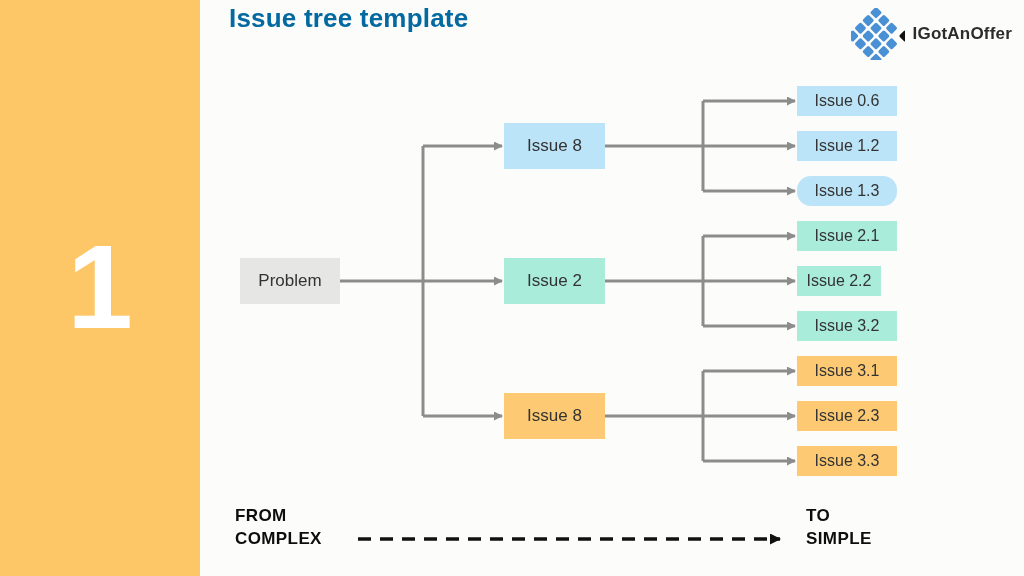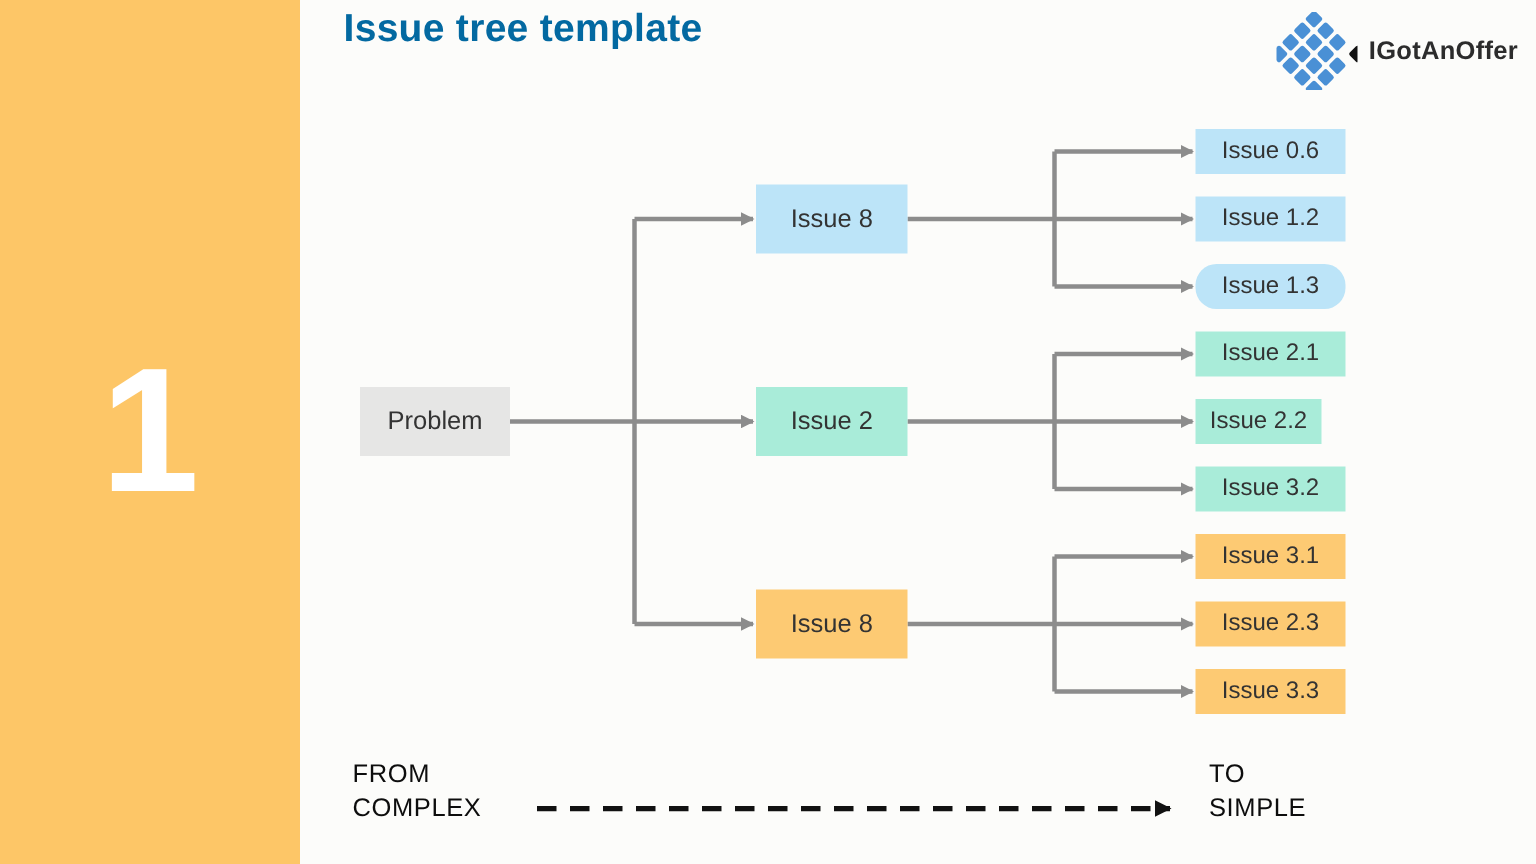--- a/index.html
+++ b/index.html
@@ -33,21 +33,21 @@
   svg.connector-layer{position:absolute;inset:0;width:1024px;height:576px;pointer-events:none;}
 
   .node{
     position:absolute;display:flex;align-items:center;justify-content:center;
     color:#333333;box-sizing:border-box;
   }
   .node.root,.node.branch{font-size:17px;}
   .node.leaf{font-size:16px;}
 
   .footer-label{
-    position:absolute;font-size:17px;font-weight:400;color:#0d0d0d;
+    position:absolute;font-size:17px;font-weight:700;color:#0d0d0d;
     line-height:23px;letter-spacing:.4px;
   }
   .footer-label.from{left:235px;top:504px;}
   .footer-label.to{left:806px;top:504px;}
 </style>
 </head>
 <body>
 
 <div class="stage">
 

